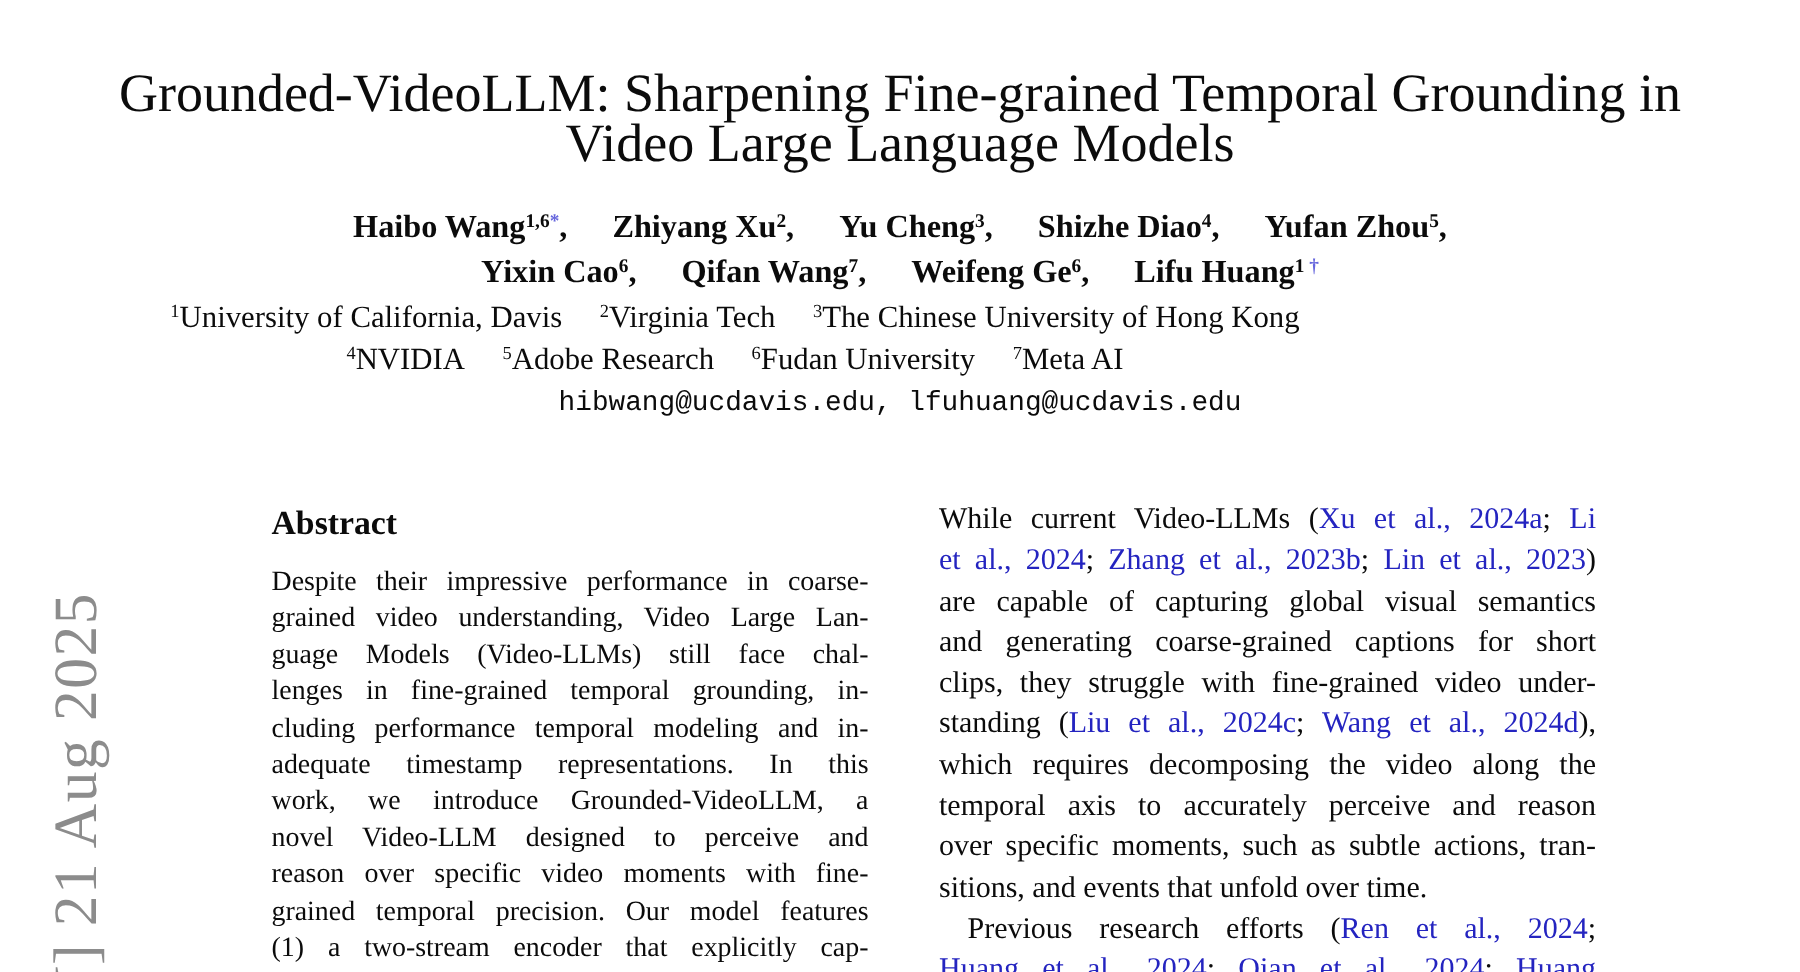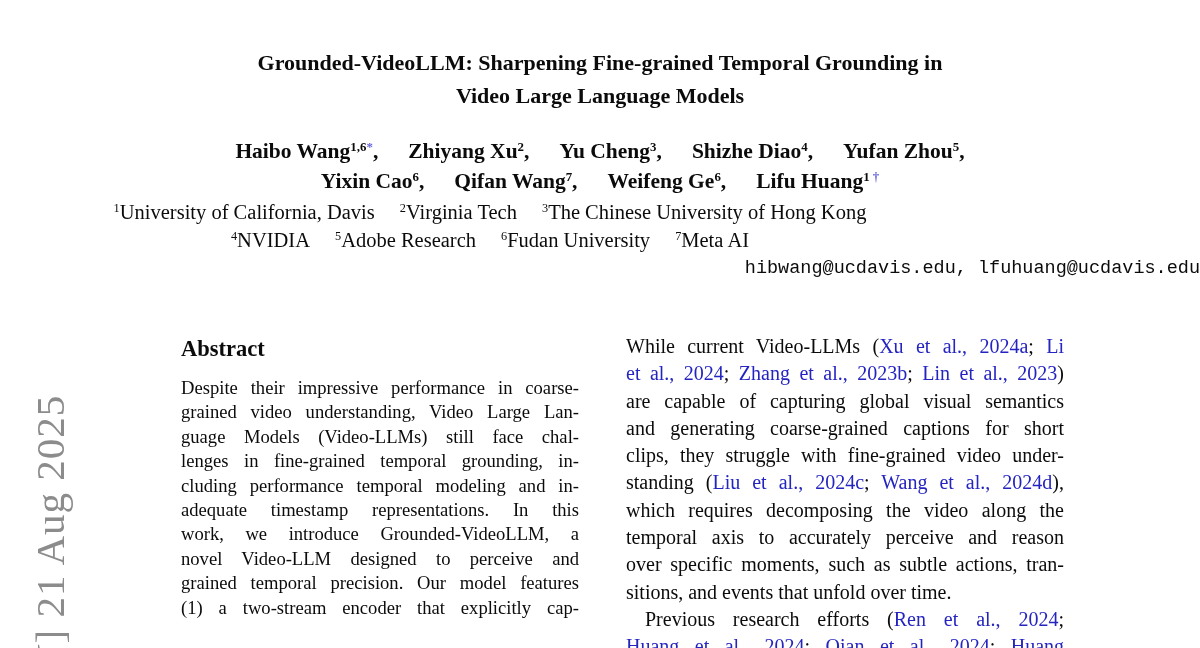--- a/index.html
+++ b/index.html
@@ -9,39 +9,39 @@
     font-family:"Liberation Serif", serif;
   }
   .watermark{
     position:absolute;left:26px;top:674px;
     transform:rotate(-90deg);transform-origin:0 0;
     font-size:41px;letter-spacing:1px;white-space:nowrap;
     font-family:"Liberation Serif", serif;
   }
   .title{
     position:absolute;top:46px;left:0;width:1200px;
-    text-align:center;font-weight:bold;font-size:22px;line-height:33px;
+    text-align:center;font-weight:normal;font-size:36px;line-height:33px;
   }
   .authors{
     position:absolute;top:136px;left:0;width:1200px;
     text-align:center;font-weight:bold;font-size:21.5px;line-height:30px;
   }
   .authors .row{height:30px;}
   .author{display:inline-block;margin-right:30px;}
   .author:last-child{margin-right:0;}
   .affils{
     position:absolute;top:198px;left:0;width:980px;
     text-align:center;font-size:20.5px;line-height:28px;
   }
   .affils .row{height:28px;}
   .affil{display:inline-block;margin-right:25px;}
   .affil:last-child{margin-right:0;}
   sup{font-size:0.60em;position:relative;top:-0.55em;vertical-align:baseline;line-height:0;}
   .emails{
-    position:absolute;top:258px;left:0;width:1200px;text-align:right;
+    position:absolute;top:258px;left:0;width:1200px;text-align:center;
     font-family:"Liberation Mono", monospace;font-size:18.5px;
   }
   .col-left{position:absolute;left:181px;top:336px;width:398px;}
   .abs-heading{
     font-weight:bold;font-size:22.5px;line-height:26px;
     margin-bottom:14px;
   }
   .abs-body{font-size:18.6px;}
   .abs-body .line{line-height:24.4px;height:24.4px;white-space:nowrap;}
   .col-right{position:absolute;left:626px;top:333px;width:438px;font-size:20px;}
@@ -78,20 +78,21 @@
   <div class="abs-heading">Abstract</div>
   <div class="abs-body" id="abstract-body">
       <div class="line jl">Despite their impressive performance in coarse-</div>
       <div class="line jl">grained video understanding, Video Large Lan-</div>
       <div class="line jl">guage Models (Video-LLMs) still face chal-</div>
       <div class="line jl">lenges in fine-grained temporal grounding, in-</div>
       <div class="line jl">cluding performance temporal modeling and in-</div>
       <div class="line jl">adequate timestamp representations.  In this</div>
       <div class="line jl">work, we introduce Grounded-VideoLLM, a</div>
       <div class="line jl">novel Video-LLM designed to perceive and</div>
+      <div class="line jl">reason over specific video moments with fine-</div>
       <div class="line jl">grained temporal precision. Our model features</div>
       <div class="line jl">(1) a two-stream encoder that explicitly cap-</div>
     </div>
 </div>
 
 <div class="col-right" id="intro-body">
     <div class="line jl"><span>While current Video-LLMs (</span><span class="cite">Xu et al., 2024a</span><span>; </span><span class="cite">Li</span></div>
     <div class="line jl"><span class="cite">et al., 2024</span><span>; </span><span class="cite">Zhang et al., 2023b</span><span>; </span><span class="cite">Lin et al., 2023</span><span>)</span></div>
     <div class="line jl"><span>are capable of capturing global visual semantics</span></div>
     <div class="line jl"><span>and generating coarse-grained captions for short</span></div>

